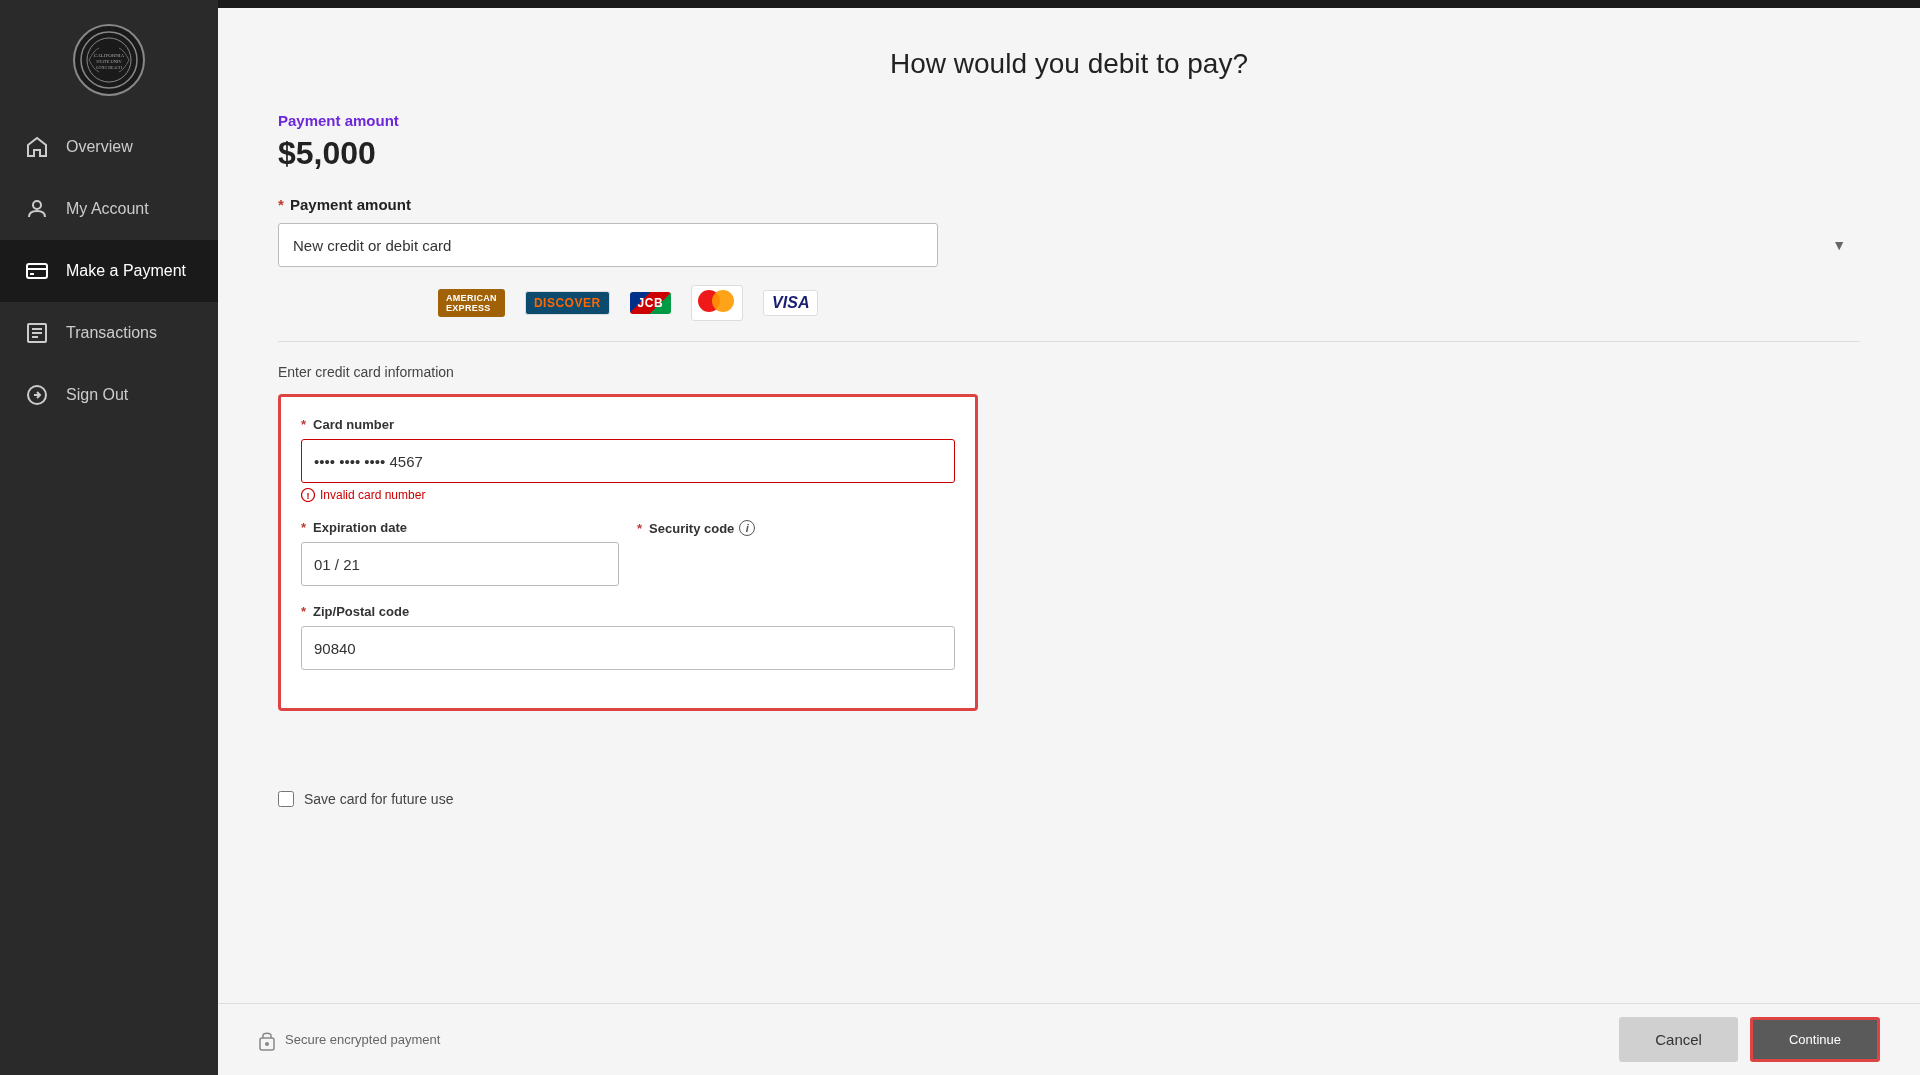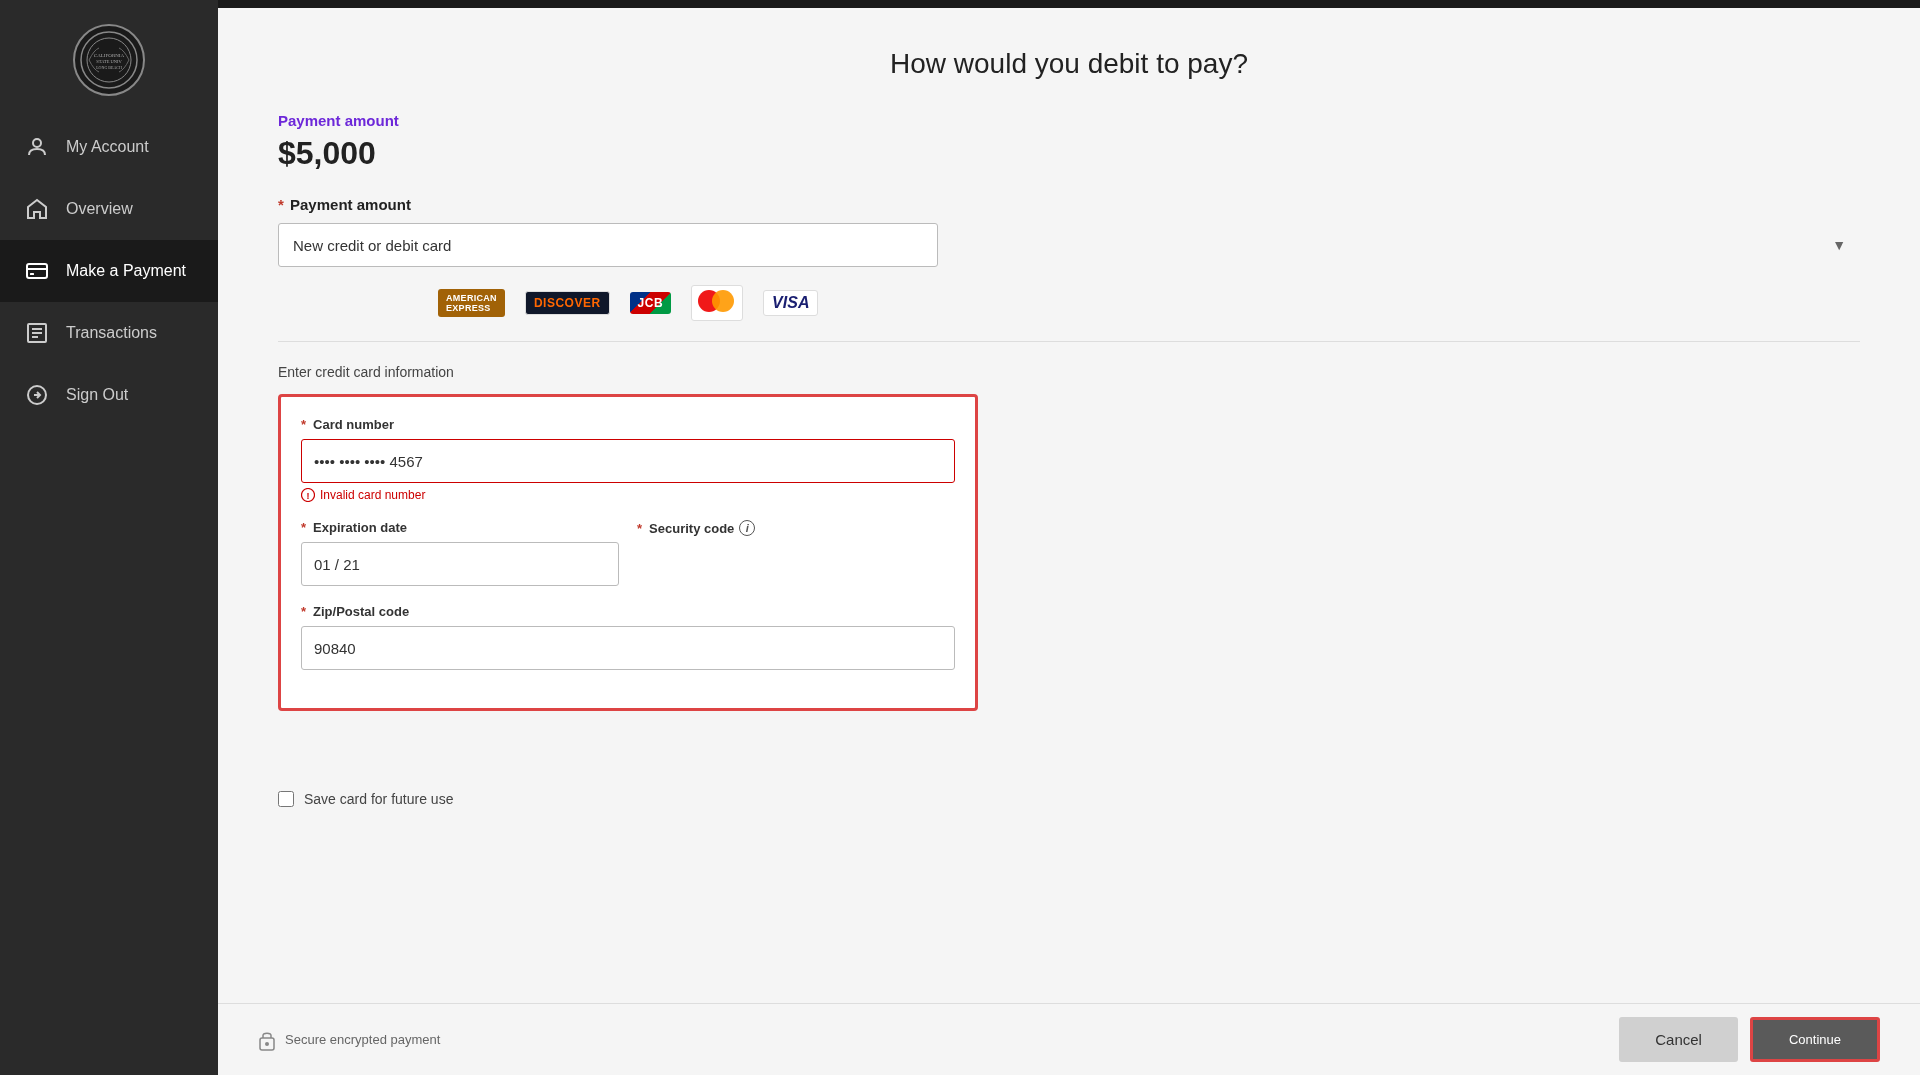--- a/index.html
+++ b/index.html
@@ -127,21 +127,21 @@
       padding-left: 160px;
     }
     .card-brand {
       font-size: 11px;
       font-weight: bold;
       padding: 4px 8px;
       border-radius: 3px;
       letter-spacing: 0.5px;
     }
     .amex { background: #a16207; color: #fff; font-size: 9px; letter-spacing: 0.3px; }
-    .discover { background: #0f172a; border: 1px solid #ddd; color: #f60; font-size: 12px; }
+    .discover { background: #0c4a6e; border: 1px solid #ddd; color: #f60; font-size: 12px; }
     .jcb { background: linear-gradient(135deg, #003087 33%, #c00 33%, #c00 66%, #009a44 66%); color: #fff; font-size: 12px; font-weight: bold; }
     .mastercard-brand { background: #fff; border: 1px solid #ddd; padding: 3px 6px; border-radius: 3px; }
     .visa-brand { background: #fff; border: 1px solid #ddd; color: #1a1f71; font-size: 16px; font-weight: 900; font-style: italic; padding: 3px 8px; border-radius: 3px; }
     .divider { border: none; border-top: 1px solid #ddd; margin-bottom: 22px; }
     .enter-card-label {
       font-size: 14px;
       color: #444;
       margin-bottom: 14px;
     }
     .card-form-outer {
@@ -267,34 +267,34 @@
         <path d="M50,30 Q45,40 40,42" stroke="#666" stroke-width="1" fill="none"></path>
       </svg>
     </div>
   </div>
 
   <nav class="sidebar-nav">
 
     <div class="nav-item">
       <div class="nav-icon">
         <svg width="24" height="24" viewBox="0 0 24 24" fill="none" stroke="#ccc" stroke-width="2">
+          <path d="M3 10 L12 3 L21 10 L21 21 L15 21 L15 15 L9 15 L9 21 L3 21 Z"></path>
+        </svg>
+      </div>
+      <span class="nav-label">Overview</span>
+    </div>
+
+    <div class="nav-item">
+      <div class="nav-icon">
+        <svg width="24" height="24" viewBox="0 0 24 24" fill="none" stroke="#ccc" stroke-width="2">
           <circle cx="12" cy="8" r="4"></circle>
           <path d="M4 20 Q4 14 12 14 Q20 14 20 20"></path>
         </svg>
       </div>
       <span class="nav-label">My Account</span>
-    </div>
-
-    <div class="nav-item">
-      <div class="nav-icon">
-        <svg width="24" height="24" viewBox="0 0 24 24" fill="none" stroke="#ccc" stroke-width="2">
-          <path d="M3 10 L12 3 L21 10 L21 21 L15 21 L15 15 L9 15 L9 21 L3 21 Z"></path>
-        </svg>
-      </div>
-      <span class="nav-label">Overview</span>
     </div>
 
     <div class="nav-item active">
       <div class="nav-icon">
         <svg width="24" height="24" viewBox="0 0 24 24" fill="none" stroke="#fff" stroke-width="2">
           <rect x="2" y="5" width="20" height="14" rx="2"></rect>
           <line x1="2" y1="10" x2="22" y2="10"></line>
           <rect x="5" y="14" width="4" height="2" rx="0.5" fill="#fff" stroke="none"></rect>
         </svg>
       </div>

